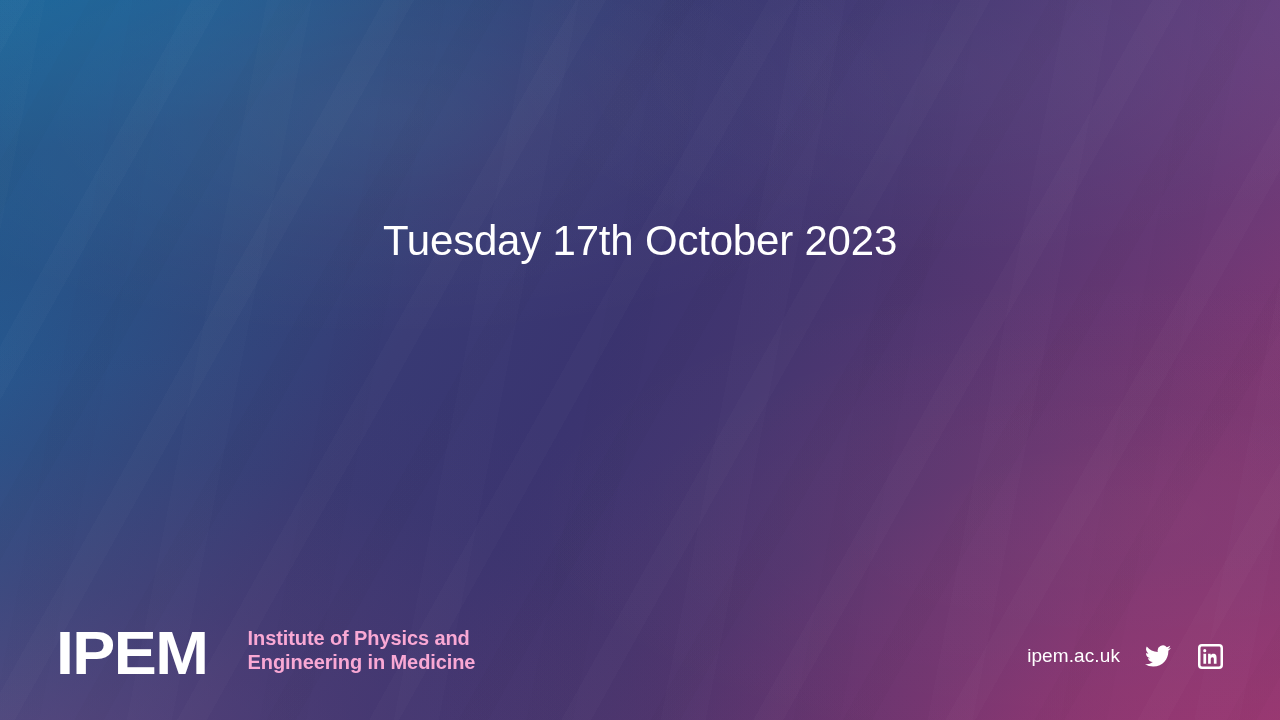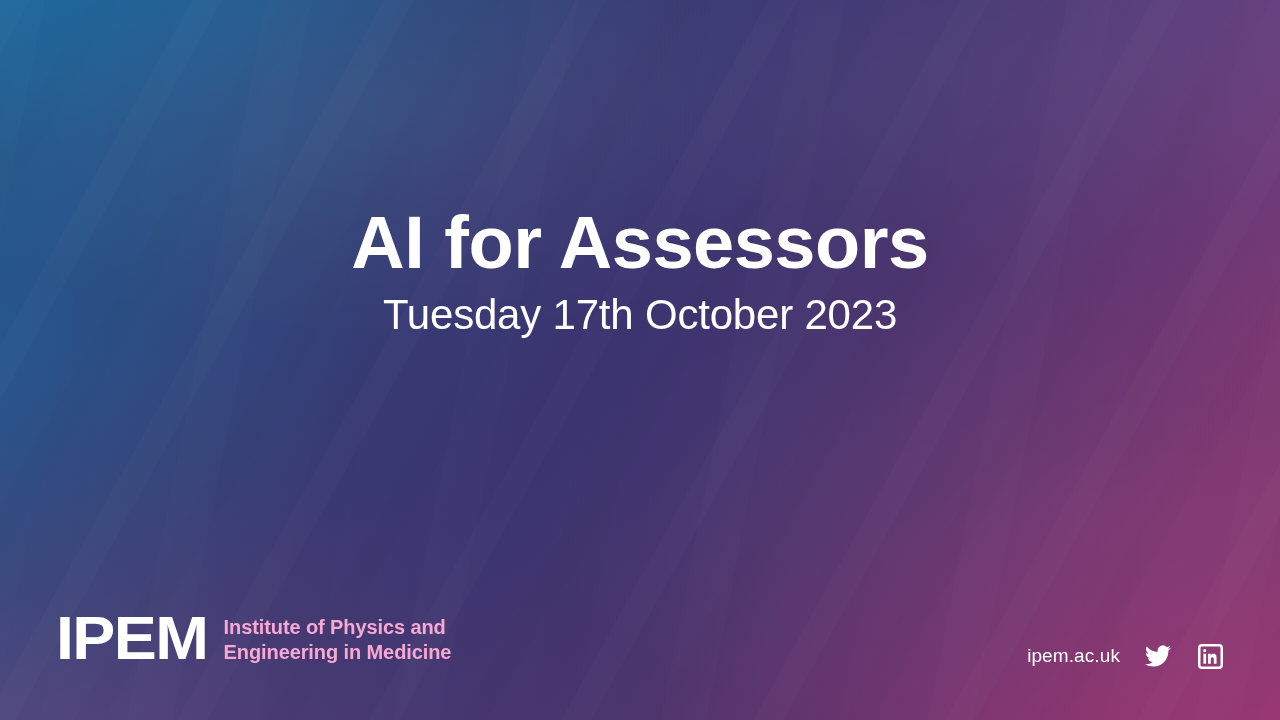--- a/index.html
+++ b/index.html
@@ -137,24 +137,25 @@
     font-size: 42px;
     font-weight: 400;
     line-height: 1.0;
     letter-spacing: -0.2px;
   }
 
   
   .logo {
     position: absolute;
     left: 56px;
-    bottom: 56px;
+    bottom: 41px;
     display: flex;
-    align-items: flex-end;
+    align-items: flex-start;
     z-index: 5;
+    gap: 24px;
   }
   .logo-mark {
     color: #ffffff;
     font-size: 62px;
     font-weight: 700;
     line-height: 0.86;
     letter-spacing: -1.5px;
     transform: scaleX(1.04);
     transform-origin: left center;
   }
@@ -205,21 +206,20 @@
   <div class="bg-layer bg-base"></div>
   <div class="bg-layer bg-blue-tl"></div>
   <div class="bg-layer bg-violet-tr"></div>
   <div class="bg-layer bg-purple-bl"></div>
   <div class="bg-layer bg-magenta-br"></div>
   <div class="bg-layer bg-wave-a"></div>
   <div class="bg-layer bg-wave-b"></div>
   <div class="bg-layer bg-swirl"></div>
 
   <div class="title-block">
-    <h1 class="slide-title">AI for Assessors</h1>
     <p class="slide-subtitle">Tuesday 17th October 2023</p>
   </div>
 
   <div class="logo">
     <span class="logo-mark">IPEM</span>
     <span class="logo-tagline">Institute of Physics and
 Engineering in Medicine</span>
   </div>
 
   <div class="social">

